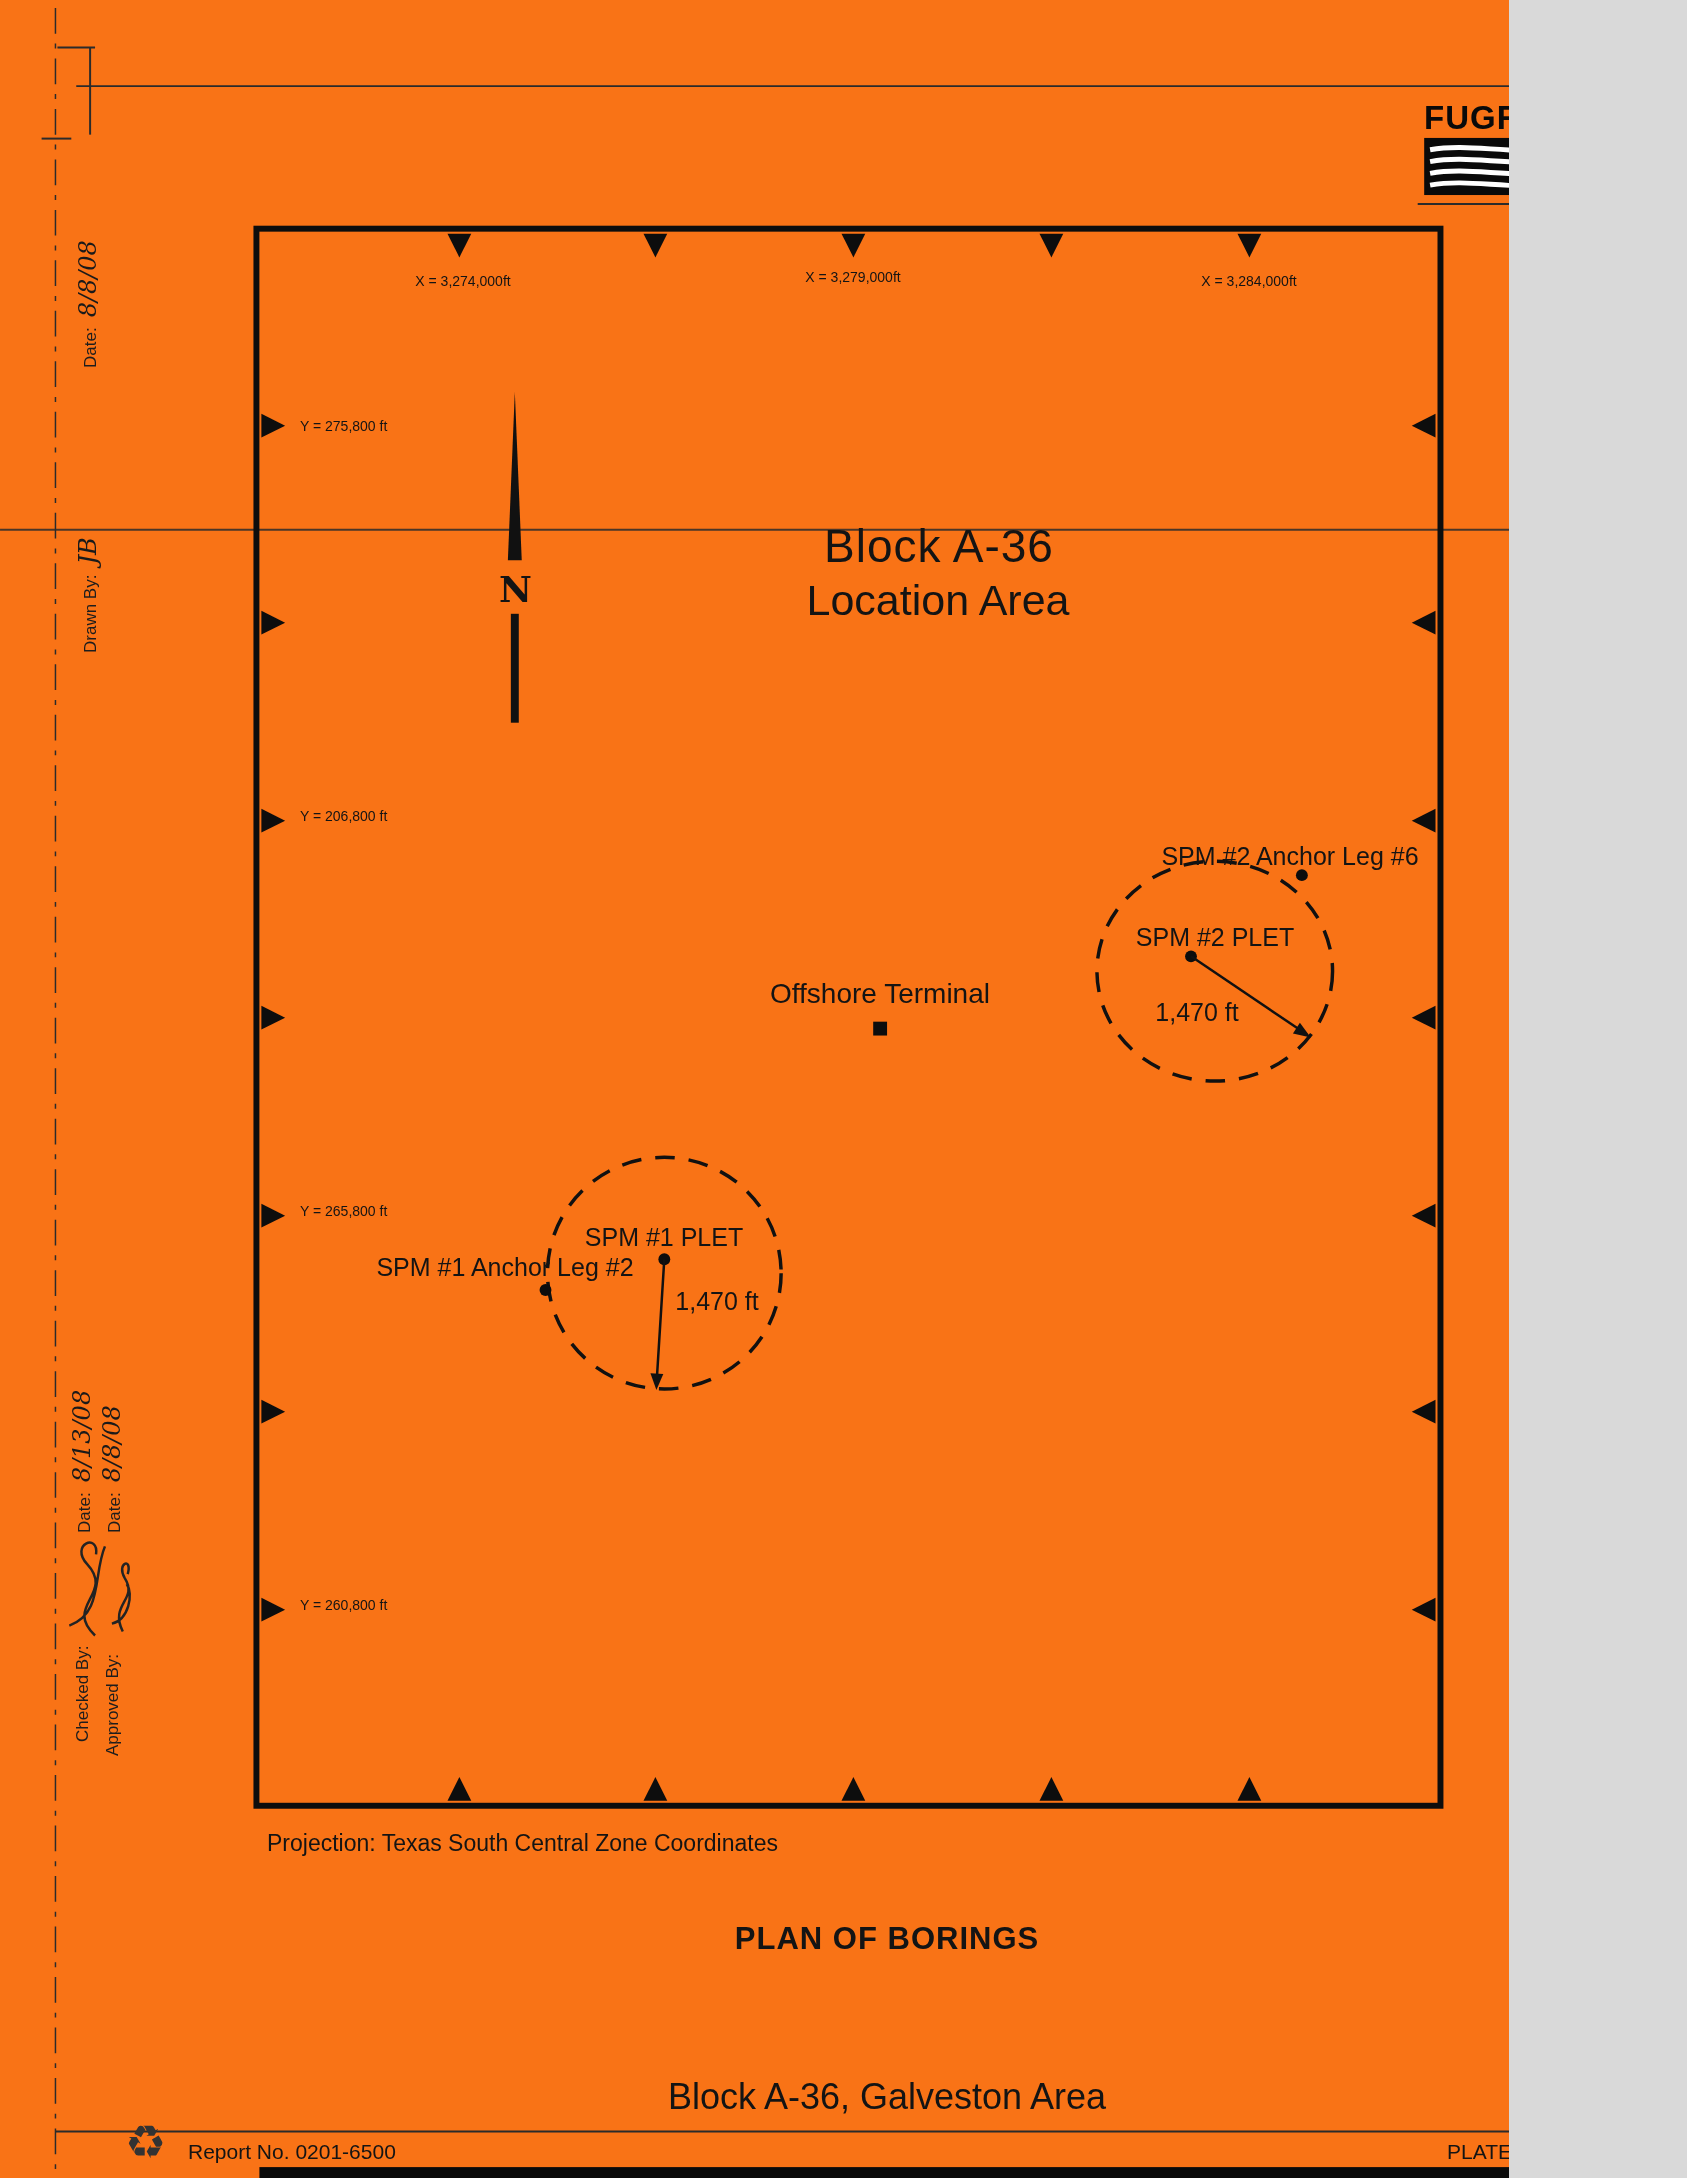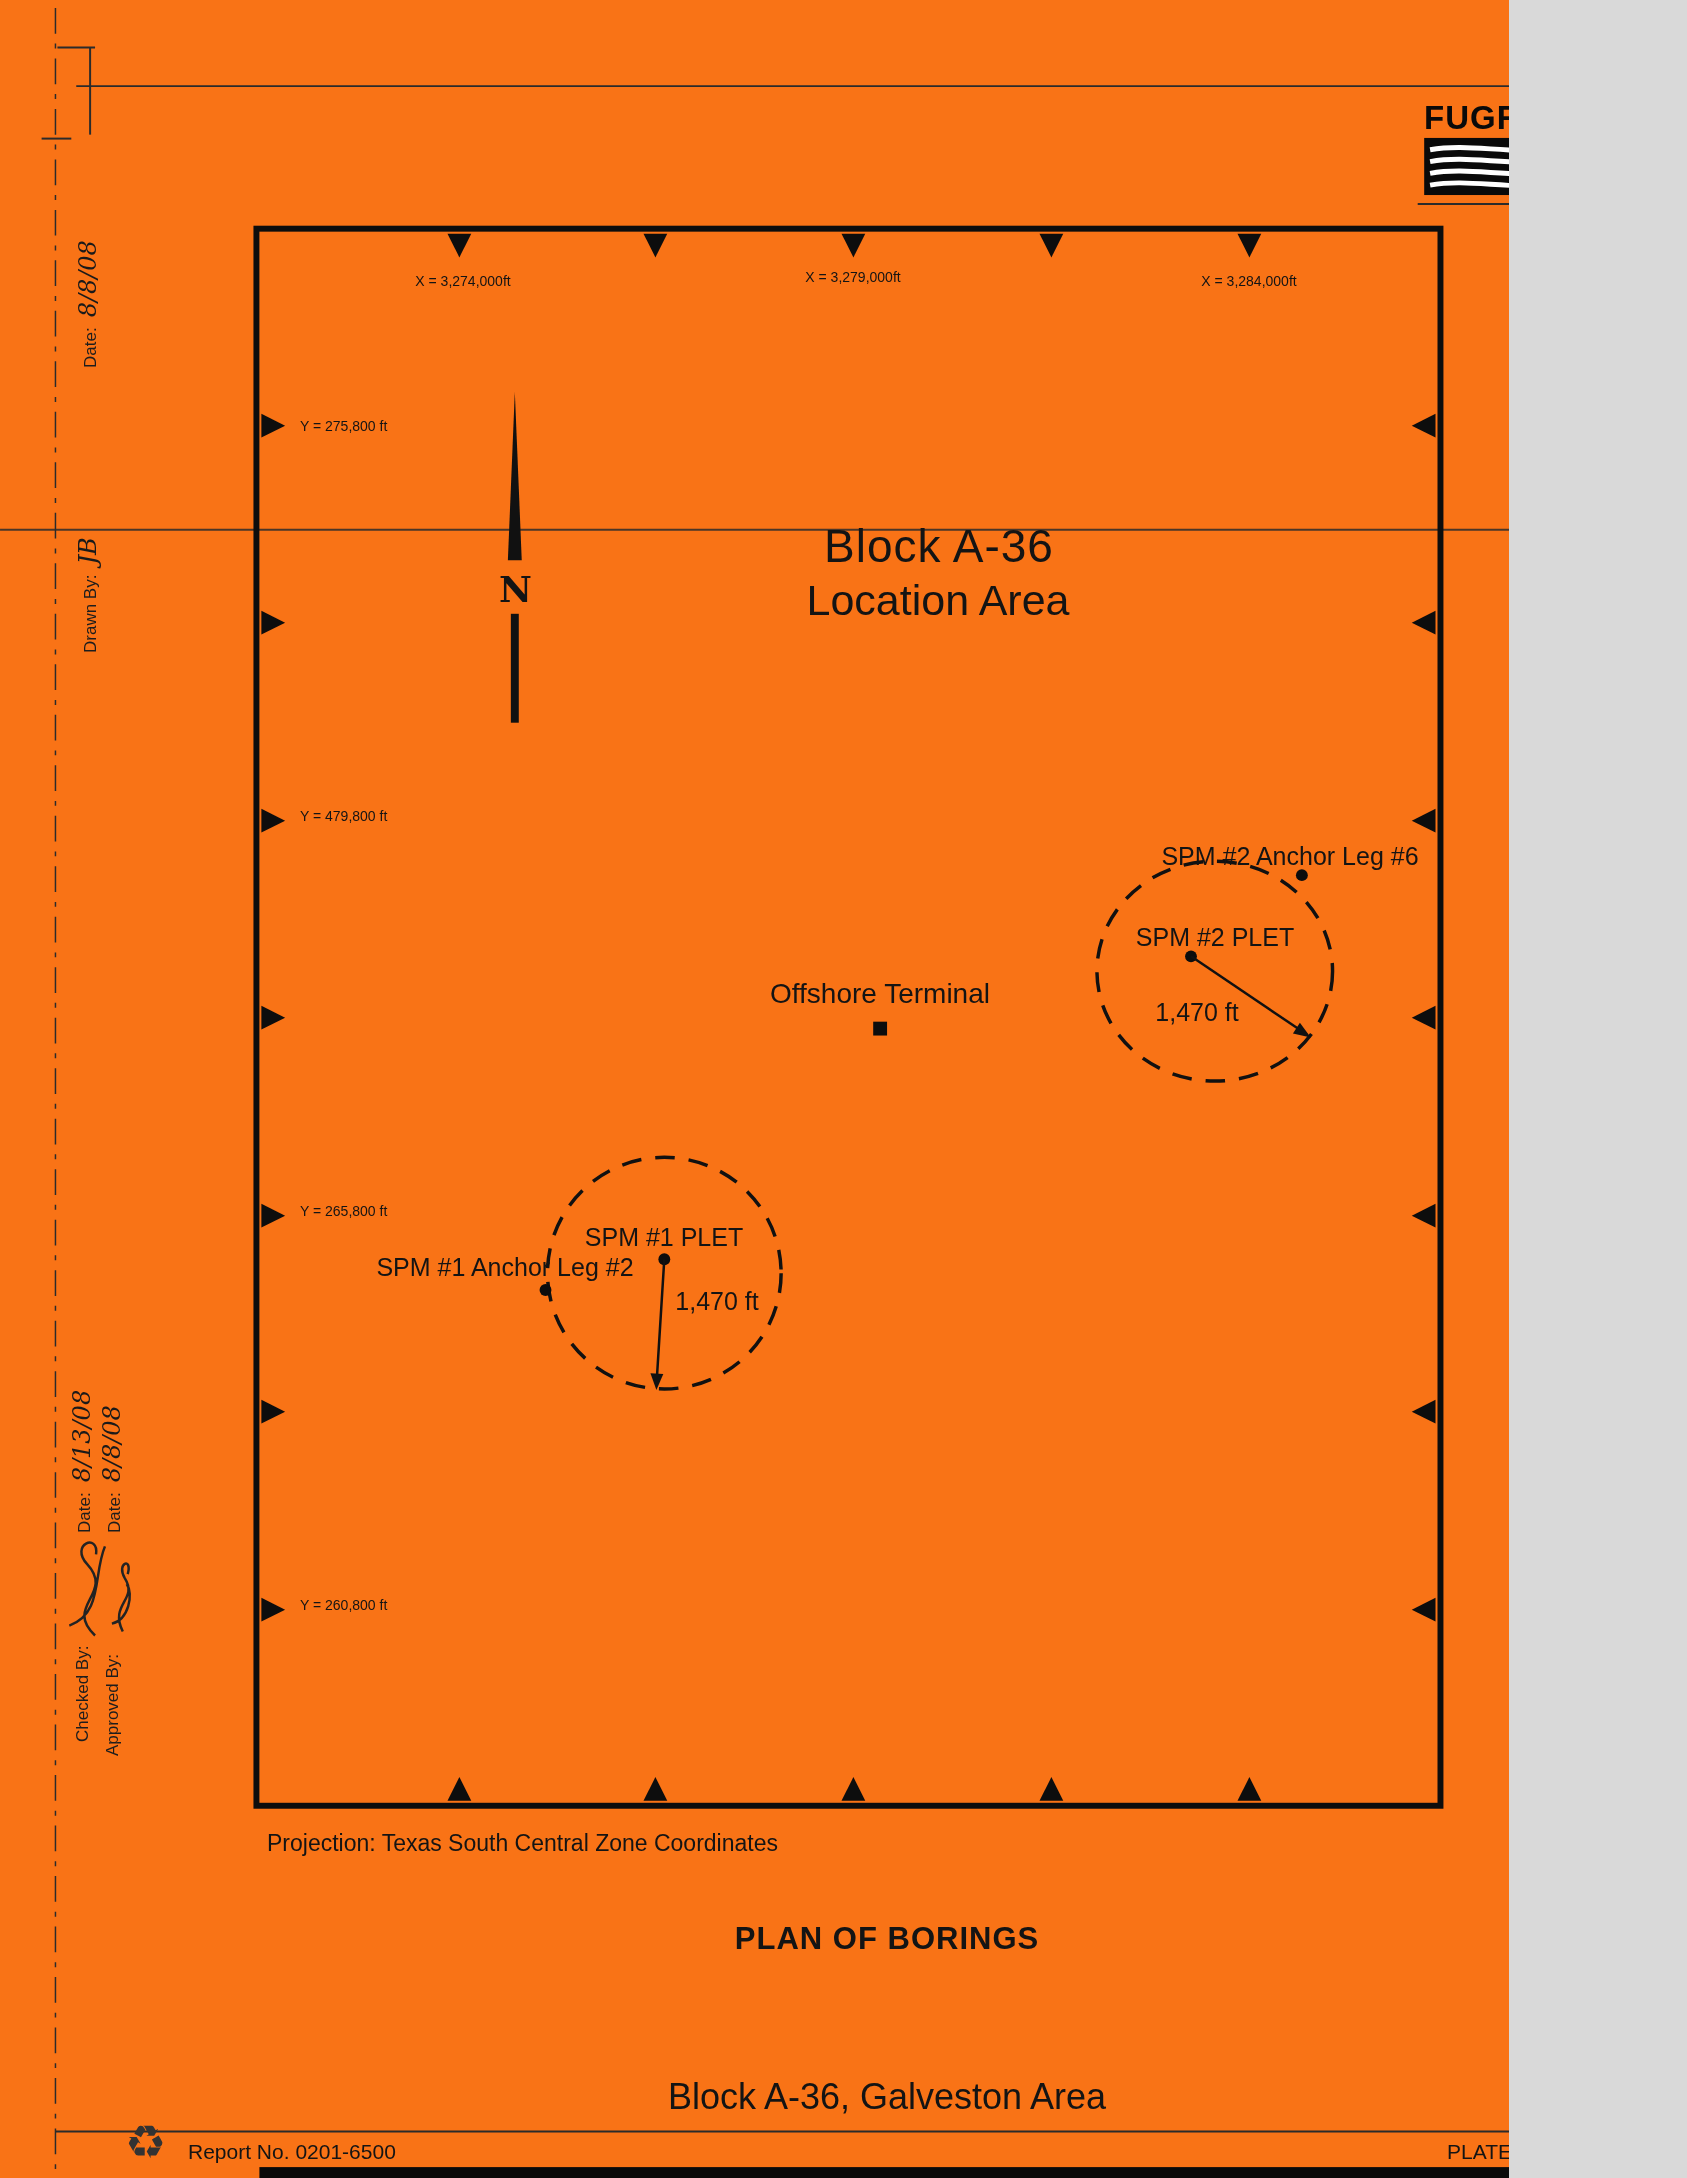--- a/index.html
+++ b/index.html
@@ -113,21 +113,21 @@
       <path d="M6 40 C 50 32 95 48 146 36" stroke="#fff" stroke-width="5" fill="none"></path>
       <path d="M6 52 C 50 44 95 60 146 48" stroke="#fff" stroke-width="5" fill="none"></path>
     </svg>
   </div>
 
   <div class="ctr coord" style="left:463px;top:273px">X = 3,274,000ft</div>
   <div class="ctr coord" style="left:853px;top:269px">X = 3,279,000ft</div>
   <div class="ctr coord" style="left:1249px;top:273px">X = 3,284,000ft</div>
 
   <div class="abs coord" style="left:300px;top:418px">Y = 275,800 ft</div>
-  <div class="abs coord" style="left:300px;top:808px">Y = 479,800 ft</div>
+  <div class="abs coord" style="left:300px;top:808px">Y = 206,800 ft</div>
   <div class="abs coord" style="left:300px;top:1203px">Y = 265,800 ft</div>
   <div class="abs coord" style="left:300px;top:1597px">Y = 260,800 ft</div>
 
   <div class="abs" style="left:499px;top:568px;font-family:'DejaVu Serif',serif;font-weight:bold;font-size:36px">N</div>
 
   <div class="ctr" style="left:939px;top:519px;font-size:46px;letter-spacing:1px">Block A-36</div>
   <div class="ctr" style="left:938px;top:576px;font-size:43px">Location Area</div>
 
   <div class="ctr" style="left:880px;top:978px;font-size:28px">Offshore Terminal</div>
 

